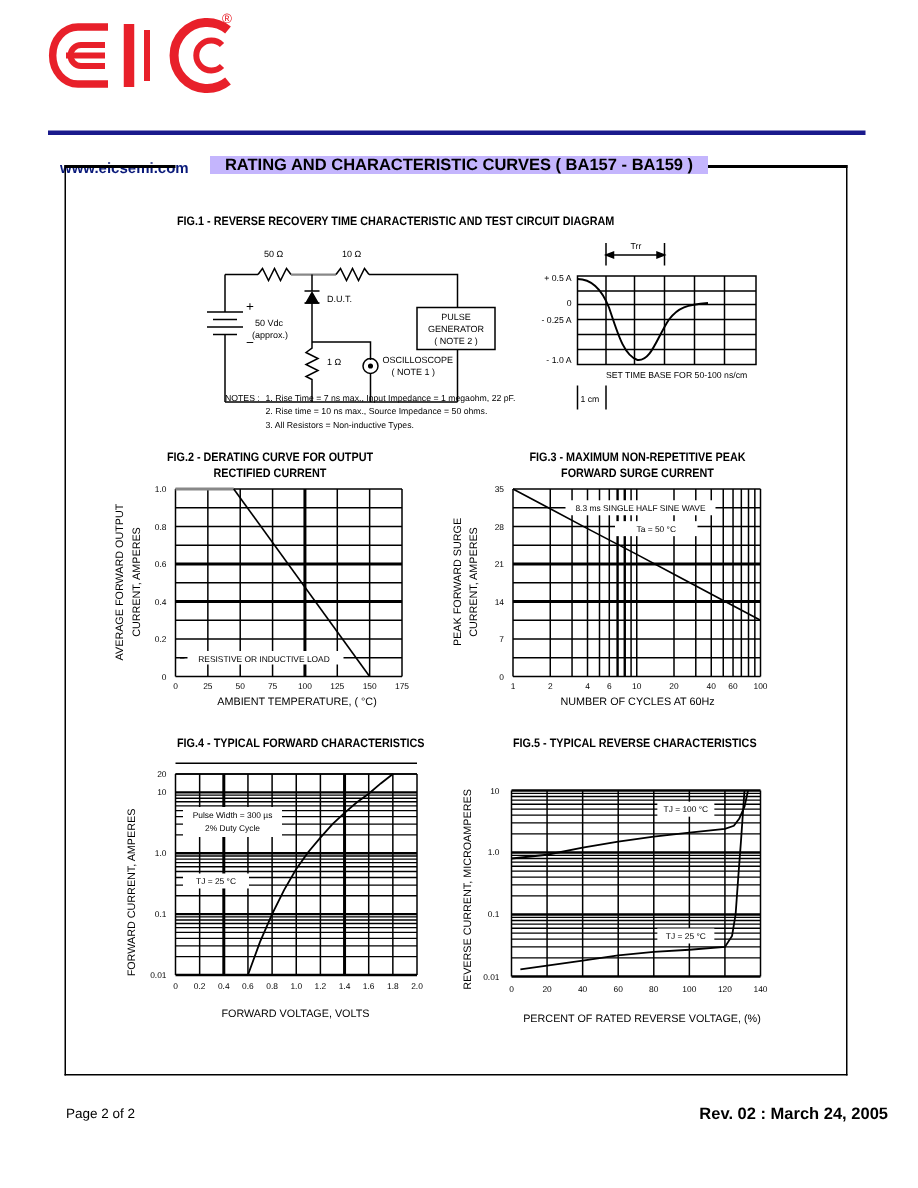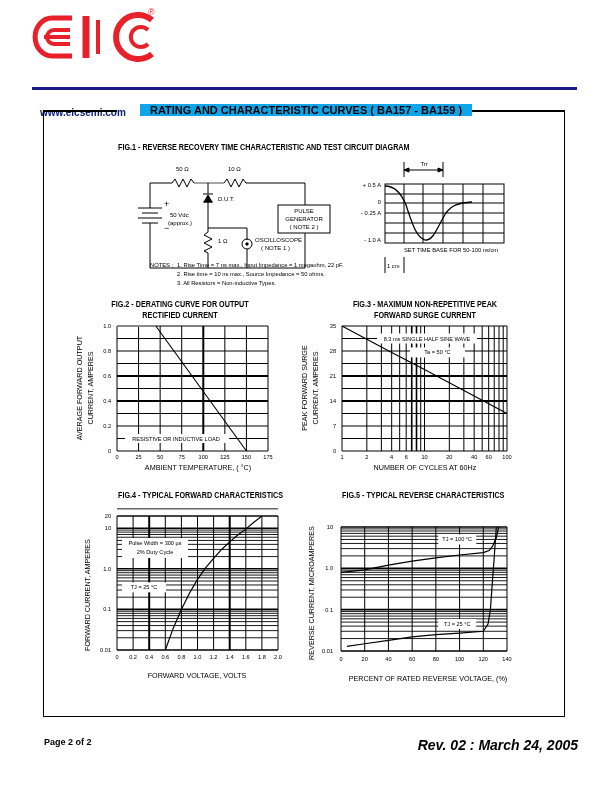--- a/index.html
+++ b/index.html
@@ -4,26 +4,26 @@
 <style>
   html, body { margin:0; padding:0; background:#fff; }
   body { width:612px; height:792px; position:relative; overflow:hidden; font-family:"Liberation Sans", sans-serif; color:#000; }
   .abs { position:absolute; }
   #logo { left:30px; top:6px; width:130px; height:62px; }
   #url { left:40px; top:71px; font-size:10px; font-weight:bold; color:#0a1a7a;margin-top:36px; }
   #rule { left:32px; top:87px; width:545px; height:3px; background:#1a1a8c; }
   #frame { left:43px; top:110px; width:522px; height:607px; border:1.5px solid #000; border-top:none; box-sizing:border-box; }
   .frame-top { top:110px; height:1.5px; background:#000; }
   #doc-title { left:0; width:612px; top:104px; text-align:center; font-size:11px; font-weight:bold; }
-  #doc-title span { background:#0ea5e9; padding:0 10px; }
+  #doc-title span { background:#c4b5fd; padding:0 10px; }
   .fig-title { font-size:8.2px; font-weight:bold; transform:scaleX(0.88); transform-origin:left top; white-space:nowrap; }
   .fig-title.center { text-align:center; transform-origin:center top; }
   svg text { font-family:"Liberation Sans", sans-serif; }
-  #footer-left { left:44px; top:737px; font-size:9px; font-weight:bold; }
-  #footer-right { right:34px; top:737px; font-size:14px; font-weight:bold;font-style:italic; }
+  #footer-left { left:44px; top:737px; font-size:9px; font-weight:normal; }
+  #footer-right { right:20px; top:737px; font-size:11px; font-weight:bold; }
 </style>
 </head>
 <body>
 
 <svg id="logo" class="abs" viewBox="0 0 130 62">
   <g fill="none" stroke="#e8202a" stroke-width="5">
 
     <path d="M42 12 H22 A16 18 0 0 0 22 50 H42"></path>
     <path d="M40 24 H24 A6 6 0 0 0 24 38 H40" stroke-width="4"></path>
     <line x1="14" y1="31" x2="40" y2="31" stroke-width="4"></line>

